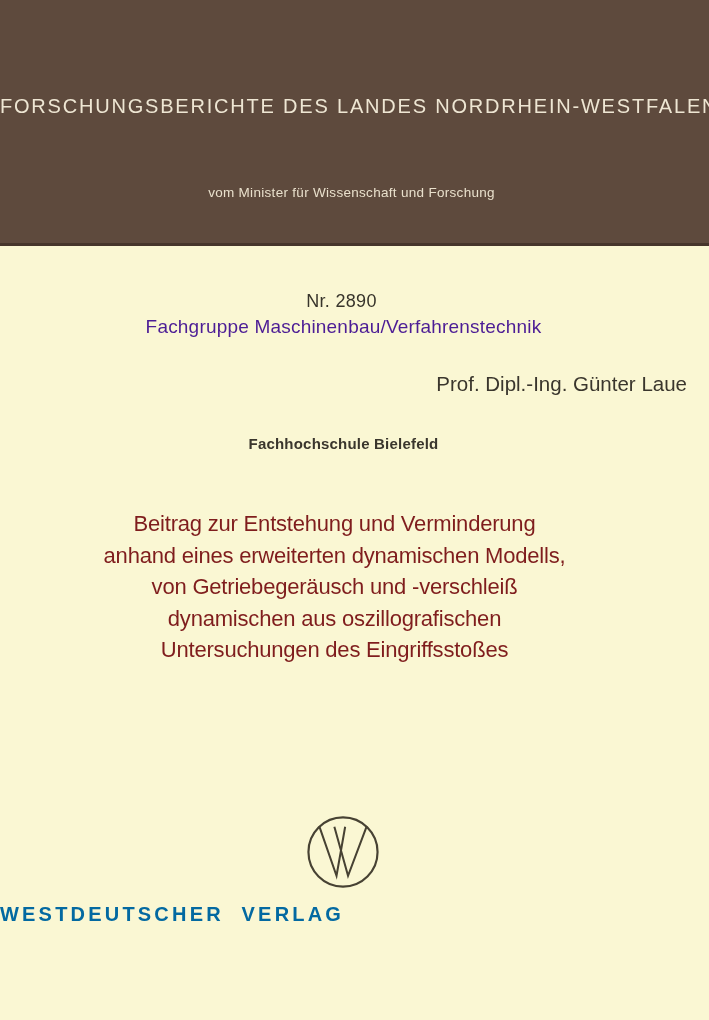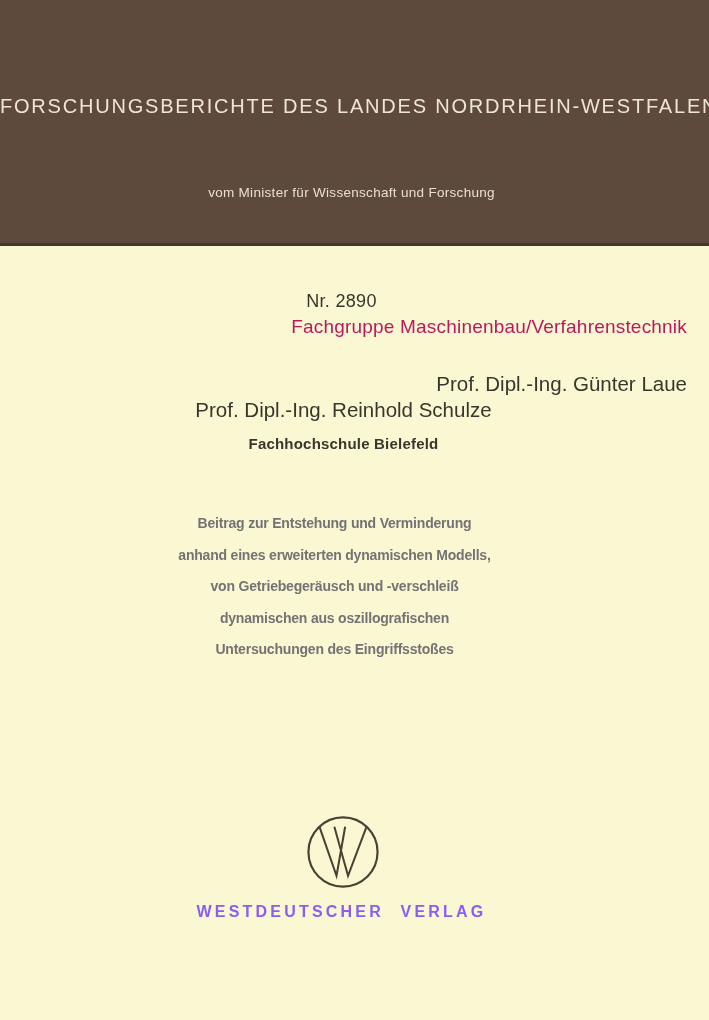--- a/index.html
+++ b/index.html
@@ -56,23 +56,23 @@
     position: absolute;
     top: 291px; left: 0; right: 26px;
     text-align: center;
     font-size: 18px;
     color: #37342b;
     letter-spacing: 0.3px;
   }
   .issue-group {
     position: absolute;
     top: 316px; left: 0; right: 22px;
-    text-align: right;
+    text-align: center;
     font-size: 19px;
-    color: #be185d;
+    color: #4c1d95;
     letter-spacing: 0.2px;
   }
   .author-1 {
     position: absolute;
     top: 372px; left: 0; right: 22px;
     text-align: right;
     font-size: 20.5px;
     color: #3a362d;
   }
   .author-2 {
@@ -88,66 +88,65 @@
     text-align: center;
     font-size: 15px;
     font-weight: 700;
     color: #3a362d;
     letter-spacing: 0.2px;
   }
   .book-title {
     position: absolute;
     top: 508px; left: 0; right: 40px;
     text-align: center;
-    font-size: 14px;
-    font-weight: 700;
+    font-size: 22px;
+    font-weight: 400;
     line-height: 31.5px;
-    color: #737373;
+    color: #7f1d1d;
     letter-spacing: -0.2px;
   }
   
   .logo-wrap {
     position: absolute;
     top: 816px;
     left: 307px;
     width: 72px;
     height: 72px;
   }
   .logo-wrap svg {
     display: block;
     width: 72px;
     height: 72px;
   }
   .publisher-name {
     position: absolute;
     top: 903px; left: 0; right: 26px;
-    text-align: center;
-    font-size: 16px;
+    text-align: left;
+    font-size: 20px;
     font-weight: 700;
     letter-spacing: 3.2px;
     word-spacing: 9px;
-    color: #8b5cf6;
+    color: #0369a1;
     white-space: nowrap;
   }
 </style>
 </head>
 <body>
 
 <div class="page">
 
   <div class="banner">
     <div class="series-title">FORSCHUNGSBERICHTE DES LANDES NORDRHEIN-WESTFALEN</div>
     <div class="publisher-line-2">vom Minister für Wissenschaft und Forschung</div>
   </div>
 
   <div class="issue-number">Nr. 2890</div>
   <div class="issue-group">Fachgruppe Maschinenbau/Verfahrenstechnik</div>
 
   <div class="author-1">Prof. Dipl.-Ing. Günter Laue</div>
-  <div class="author-2">Prof. Dipl.-Ing. Reinhold Schulze</div>
   <div class="affiliation">Fachhochschule Bielefeld</div>
 
   <div class="book-title">
     <div>Beitrag zur Entstehung und Verminderung</div>
     <div>anhand eines erweiterten dynamischen Modells,</div>
     <div>von Getriebegeräusch und -verschleiß</div>
     <div>dynamischen aus oszillografischen</div>
     <div>Untersuchungen des Eingriffsstoßes</div>
   </div>
 

